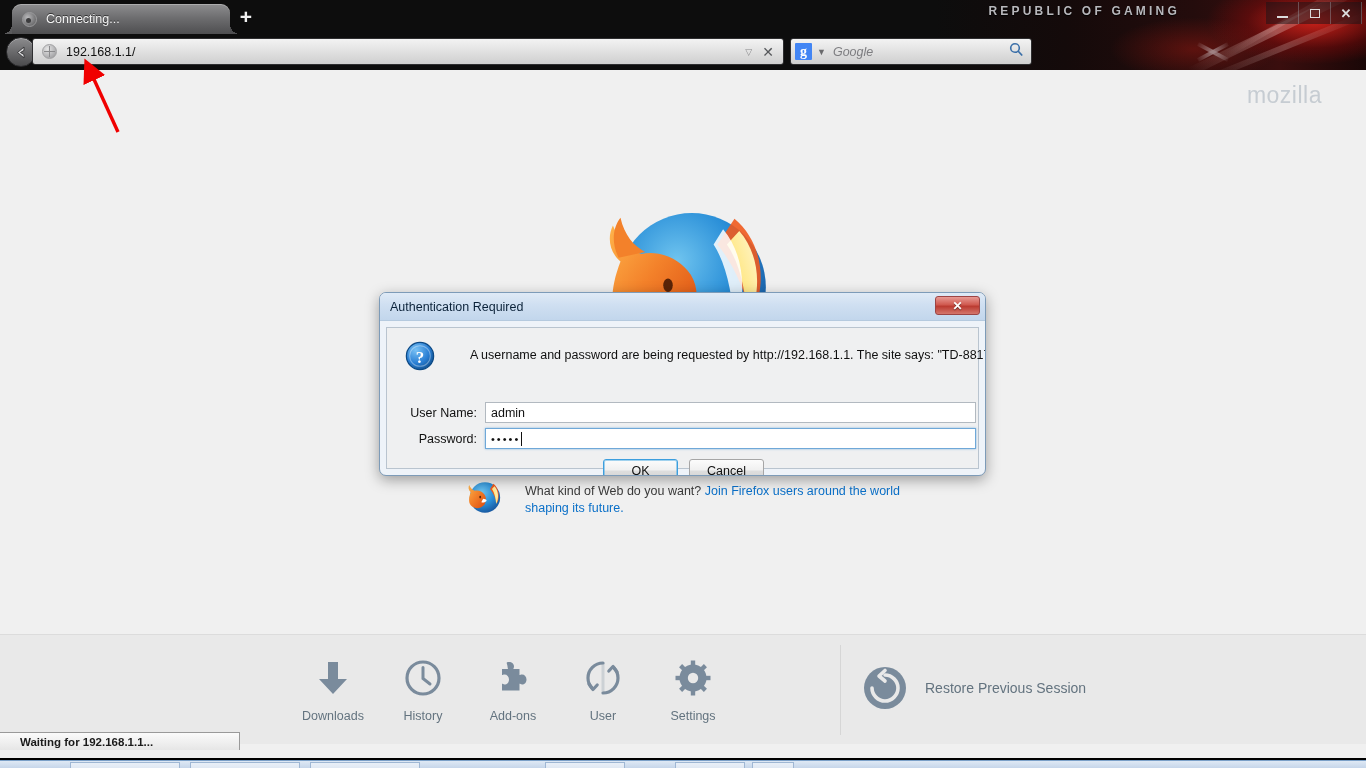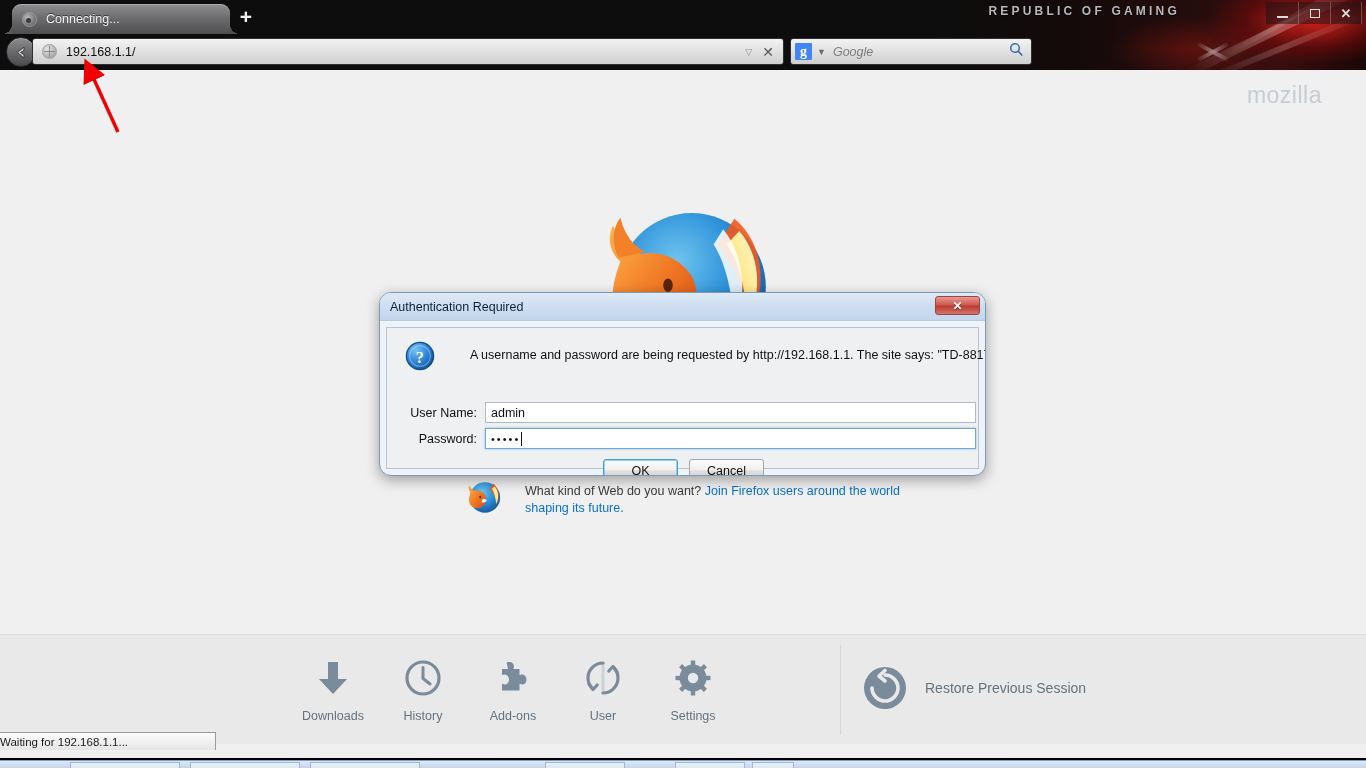--- a/index.html
+++ b/index.html
@@ -238,26 +238,27 @@
   }
   .restore {
     position: absolute; left: 862px; top: 30px;
     display: flex; align-items: center;
   }
   .restore-label { margin-left: 17px; font-size: 14px; color: #63737f; }
 
   
   .statusbar {
     position: absolute; left: 0; bottom: 8px;
-    width: 216px; height: 18px;
+    width: 240px; height: 18px;
     background: linear-gradient(180deg, #fbfbfb 0%, #e6e6e6 100%);
     border: 1px solid #9a9a9a; border-left: none; border-bottom: none;
     font-size: 11.5px; color: #1a1a1a;
-    display: flex; align-items: center; padding-left: 0;
+    display: flex; align-items: center; padding-left: 20px;
     z-index: 40;
+    font-weight: bold;
   }
 
   
   .taskbar {
     position: absolute; left: 0; bottom: 0;
     width: 1366px; height: 8px;
     background: linear-gradient(180deg, #dfe9f5 0%, #c6d6ea 100%);
     border-top: 1px solid #7ba0c8;
     z-index: 45;
   }
@@ -265,21 +266,21 @@
     position: absolute; top: 1px; height: 7px;
     border: 1px solid #9fb7d4; background: rgba(255,255,255,.45);
   }
 
   
   .dialog {
     position: absolute; left: 379px; top: 292px;
     width: 607px; height: 184px;
     background: #eef3f9;
     border: 1px solid #7d9bb8;
-    border-radius: 12px;
+    border-radius: 7px;
     box-shadow: 0 4px 14px rgba(0,0,0,.35);
     z-index: 30;
     overflow: hidden;
   }
   .dlg-titlebar {
     position: relative;
     height: 28px;
     background: linear-gradient(180deg, #dfeaf6 0%, #cfdff1 45%, #c2d6ec 100%);
     border-bottom: 1px solid #b5cadf;
     display: flex; align-items: center;

